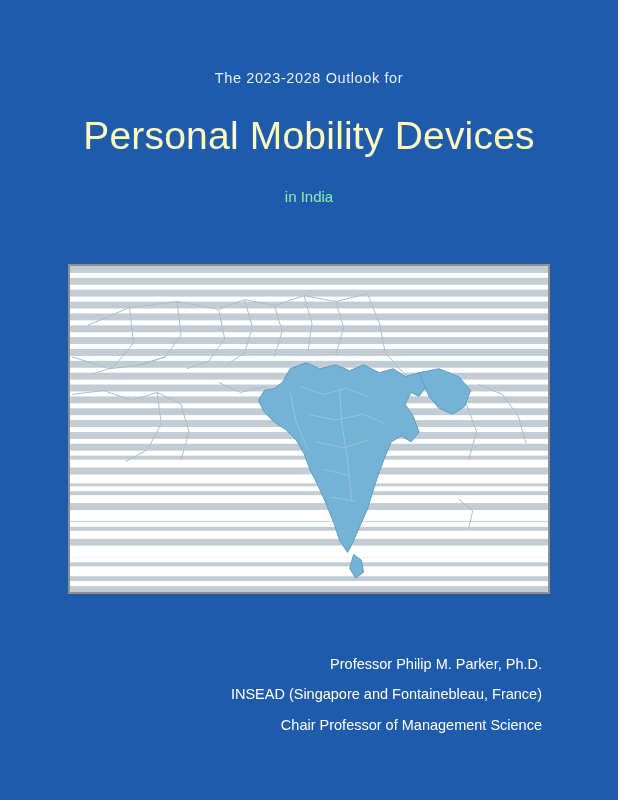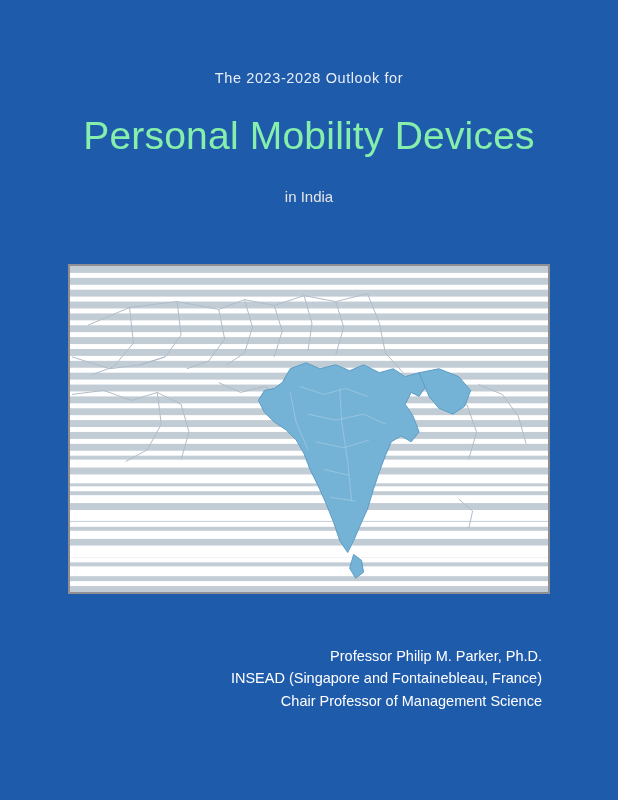--- a/index.html
+++ b/index.html
@@ -29,27 +29,27 @@
     font-size: 14.5px;
     letter-spacing: 0.6px;
     color: #e8eef7;
     font-weight: 400;
   }
   .main-title {
     margin-top: 28px;
     font-size: 39px;
     font-weight: 400;
     letter-spacing: 0.2px;
-    color: #86efac;
+    color: #fef9c3;
     line-height: 1.12;
   }
   .sub-title {
     margin-top: 30px;
     font-size: 15px;
-    color: #e5e5e5;
+    color: #86efac;
     font-weight: 400;
   }
   .map-frame {
     position: absolute;
     left: 68px;
     top: 264px;
     width: 482px;
     height: 330px;
     background: #ffffff;
     border: 2px solid #8d8f92;
@@ -65,20 +65,21 @@
     position: absolute;
     right: 76px;
     top: 645px;
     text-align: right;
     color: #ffffff;
     line-height: 1.55;
     font-size: 14.5px;
   }
   .credits div {
     white-space: nowrap;
+    margin-top: 8px;
   }
 </style>
 </head>
 <body>
 
 <div class="cover">
 
   <div class="title-block">
     <div class="pre-title">The 2023-2028 Outlook for</div>
     <div class="main-title">Personal Mobility Devices</div>

